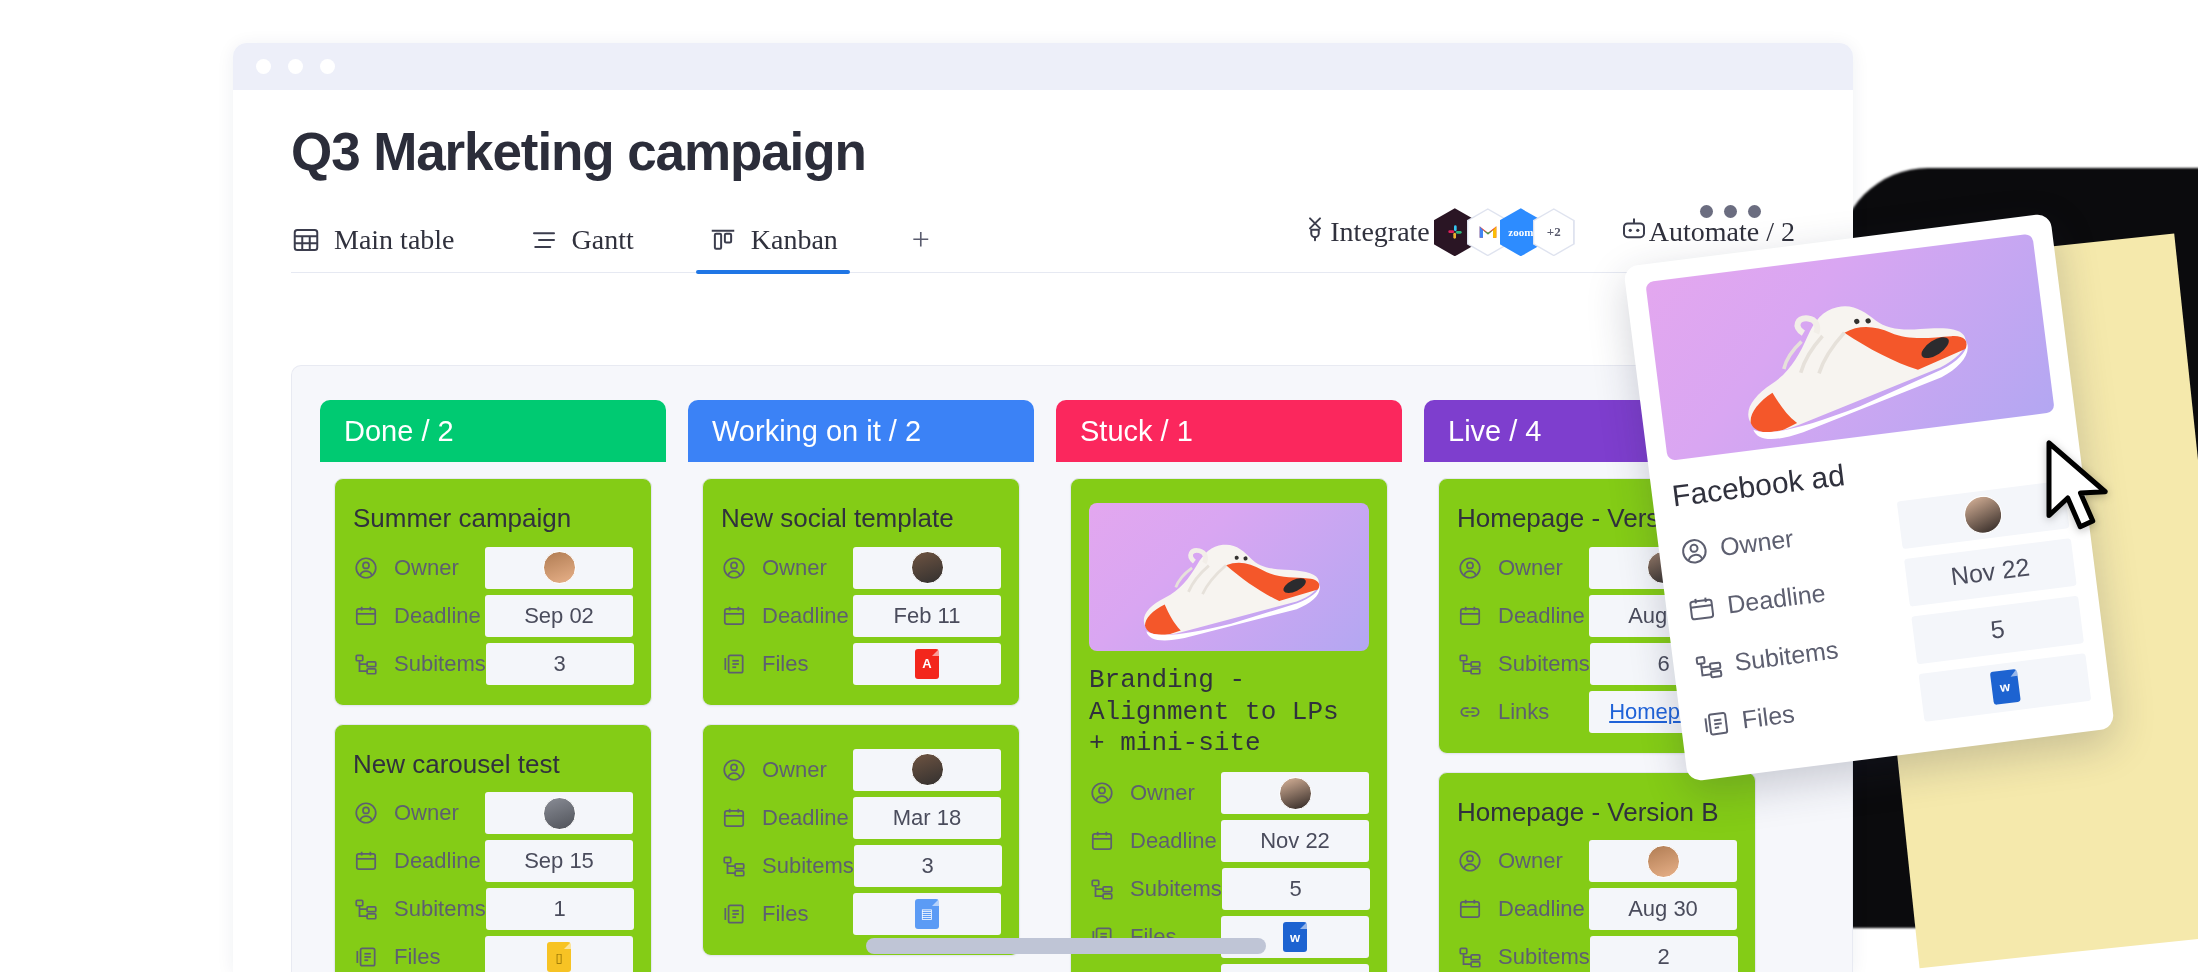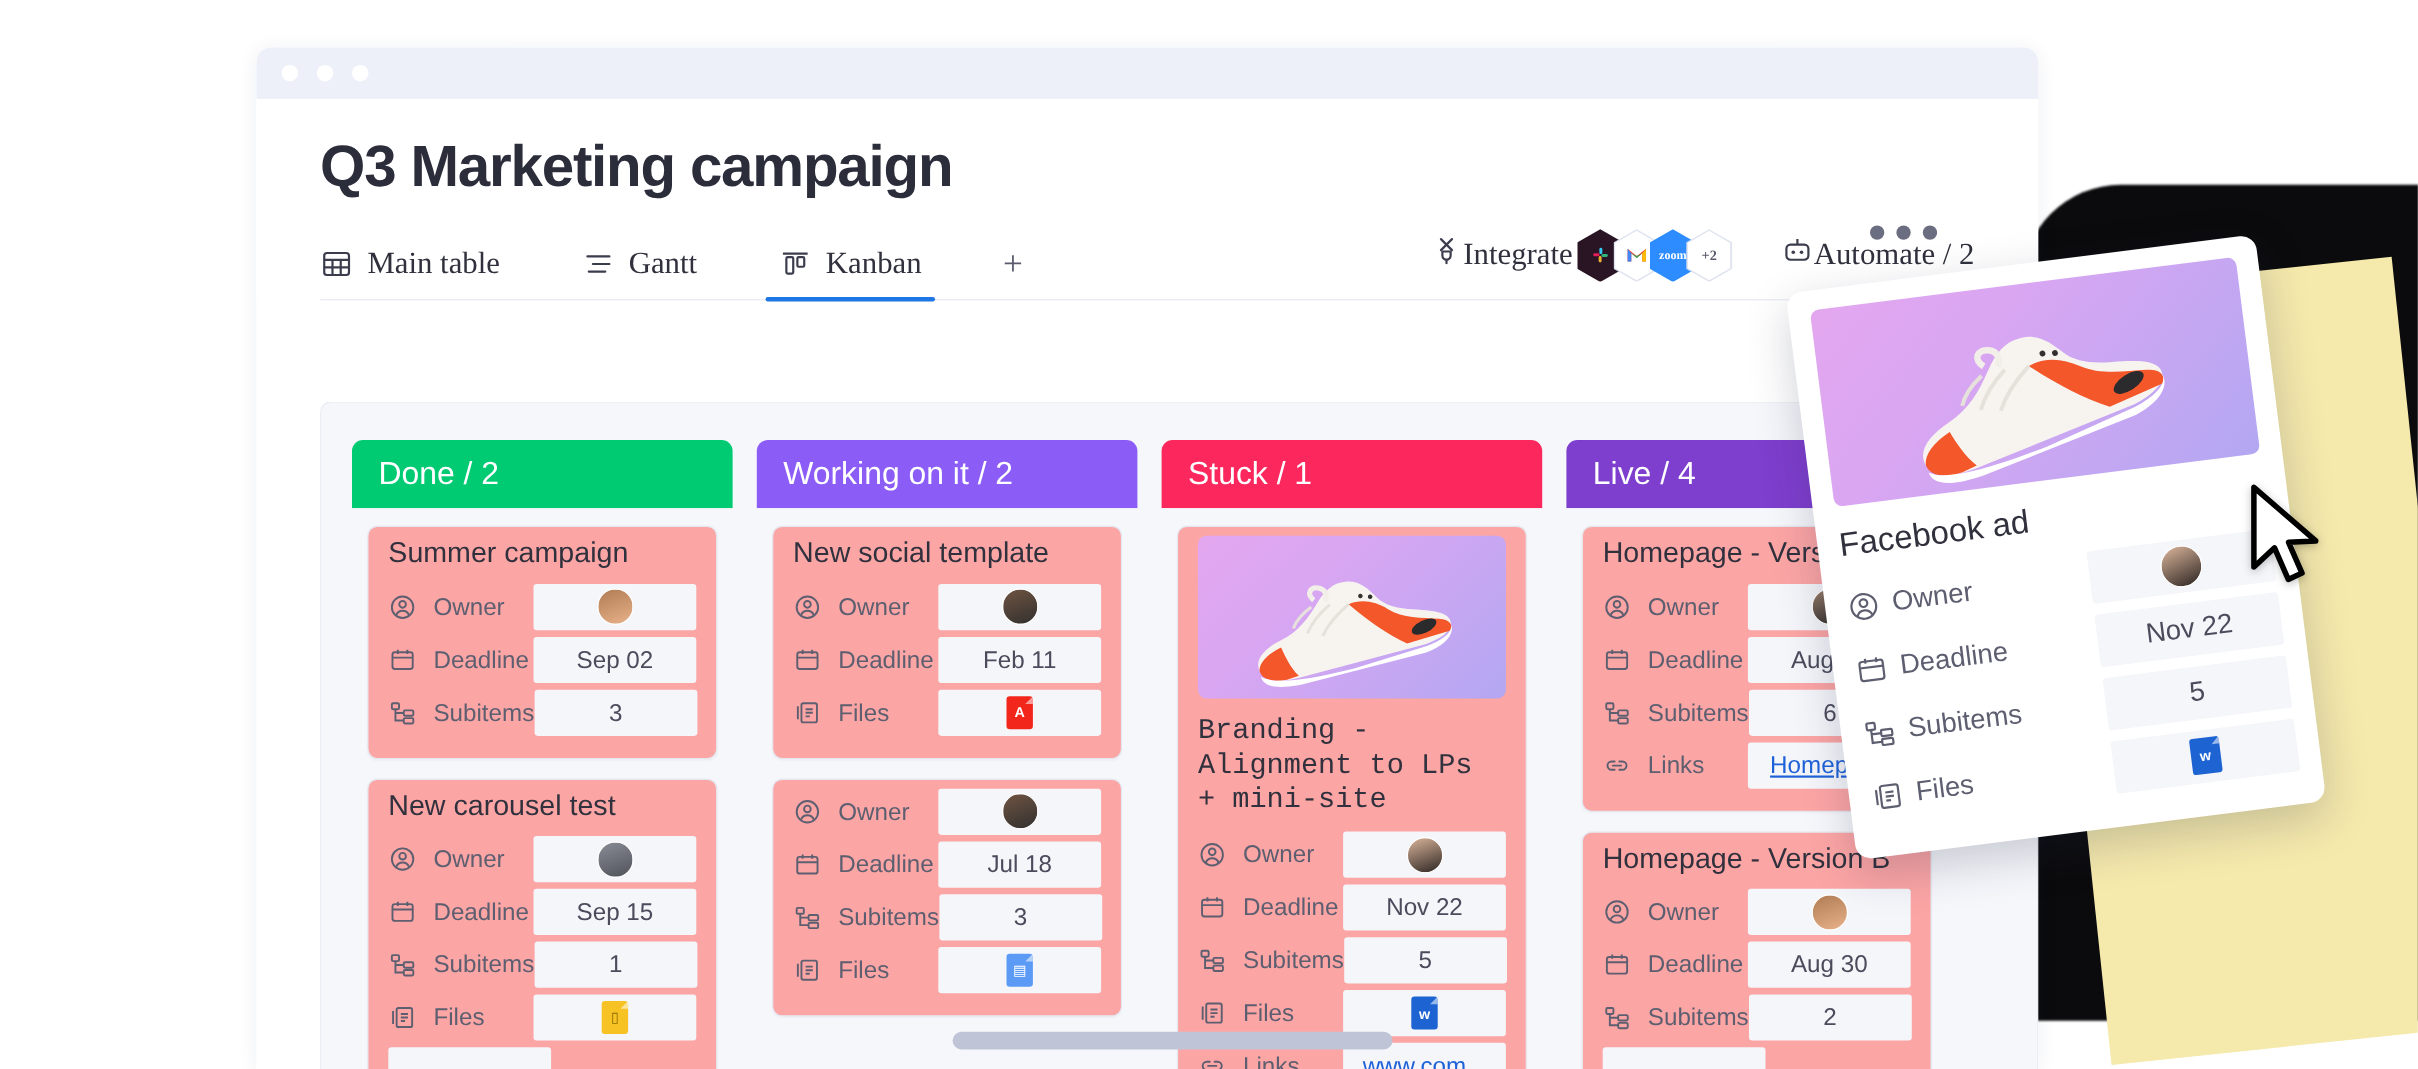--- a/index.html
+++ b/index.html
@@ -153,24 +153,24 @@
     padding-left: 24px;
     color: #ffffff;
     font-size: 29px;
   }
   .col-body {
     background: #f6f7fb;
     padding: 16px 14px 0 14px;
     height: 530px;
   }
   .card {
-    background: #fca5a5;
+    background: #84cc16;
     border: 1px solid #e4e7f0;
     border-radius: 9px;
-    padding: 8px 18px 14px 18px;
+    padding: 24px 18px 14px 18px;
     margin-bottom: 18px;
     box-shadow: 0 1px 2px rgba(40,50,90,.04);
   }
   .card-title {
     font-size: 26px;
     color: #30313d;
     margin-bottom: 12px;
     line-height: 1.22;
     white-space: nowrap;
     overflow: hidden;
@@ -489,21 +489,21 @@
                 <span class="val">
                   
                 </span>
               </div>
             </div>
 
           </div>
         </div>
 
         <div class="column">
-          <div class="col-head" style="background:#8b5cf6">Working on it / 2</div>
+          <div class="col-head" style="background:#3b82f6">Working on it / 2</div>
           <div class="col-body">
 
             <div class="card">
               <div class="card-title">New social template</div>
               <div class="row">
                 <span class="ico">
                   <svg width="26" height="26" viewBox="0 0 24 24" fill="none" stroke="#5d5f70" stroke-width="1.6">
                     <circle cx="12" cy="12" r="9"></circle>
                       <circle cx="12" cy="9.6" r="2.8"></circle>
                     <path d="M6.6 18.6a5.8 5.8 0 0 1 10.8 0"></path>
@@ -560,21 +560,21 @@
               <div class="row">
                 <span class="ico">
                   <svg width="26" height="26" viewBox="0 0 24 24" fill="none" stroke="#5d5f70" stroke-width="1.6">
                     <rect x="3.5" y="5.5" width="17" height="14" rx="2"></rect>
                     <line x1="3.5" y1="10" x2="20.5" y2="10"></line>
                     <line x1="8" y1="3.5" x2="8" y2="7"></line>
                       <line x1="16" y1="3.5" x2="16" y2="7"></line>
                   </svg>
                 </span>
                 <span class="lbl">Deadline</span>
-                <span class="val">Jul 18</span>
+                <span class="val">Mar 18</span>
               </div>
               <div class="row">
                 <span class="ico">
                   <svg width="26" height="26" viewBox="0 0 24 24" fill="none" stroke="#5d5f70" stroke-width="1.6">
                     <rect x="3" y="4" width="6" height="5" rx="1"></rect>
                     <rect x="13" y="10" width="8" height="4.5" rx="1"></rect>
                     <rect x="13" y="16.5" width="8" height="4.5" rx="1"></rect>
                     <path d="M6 9 v9.5 h7 M6 12.2 h7"></path>
                   </svg>
                 </span>

